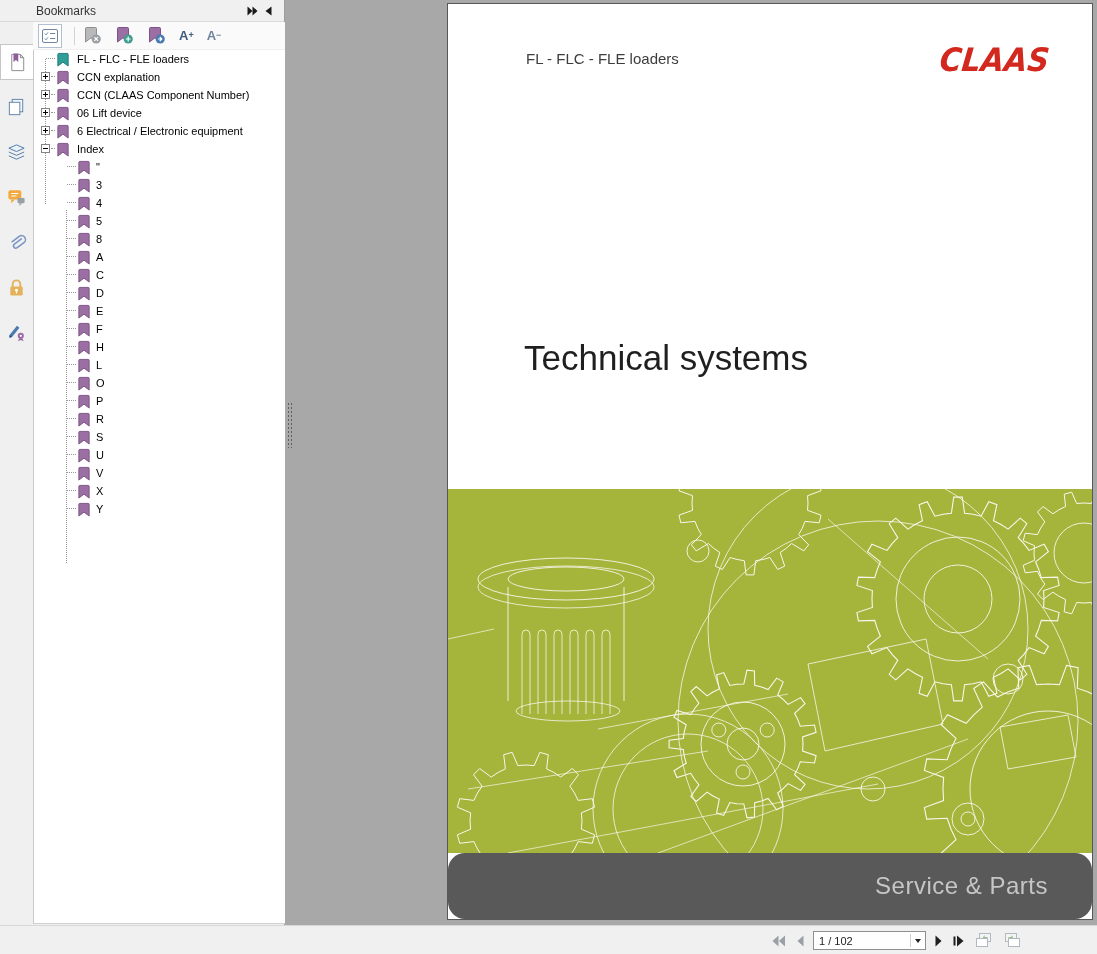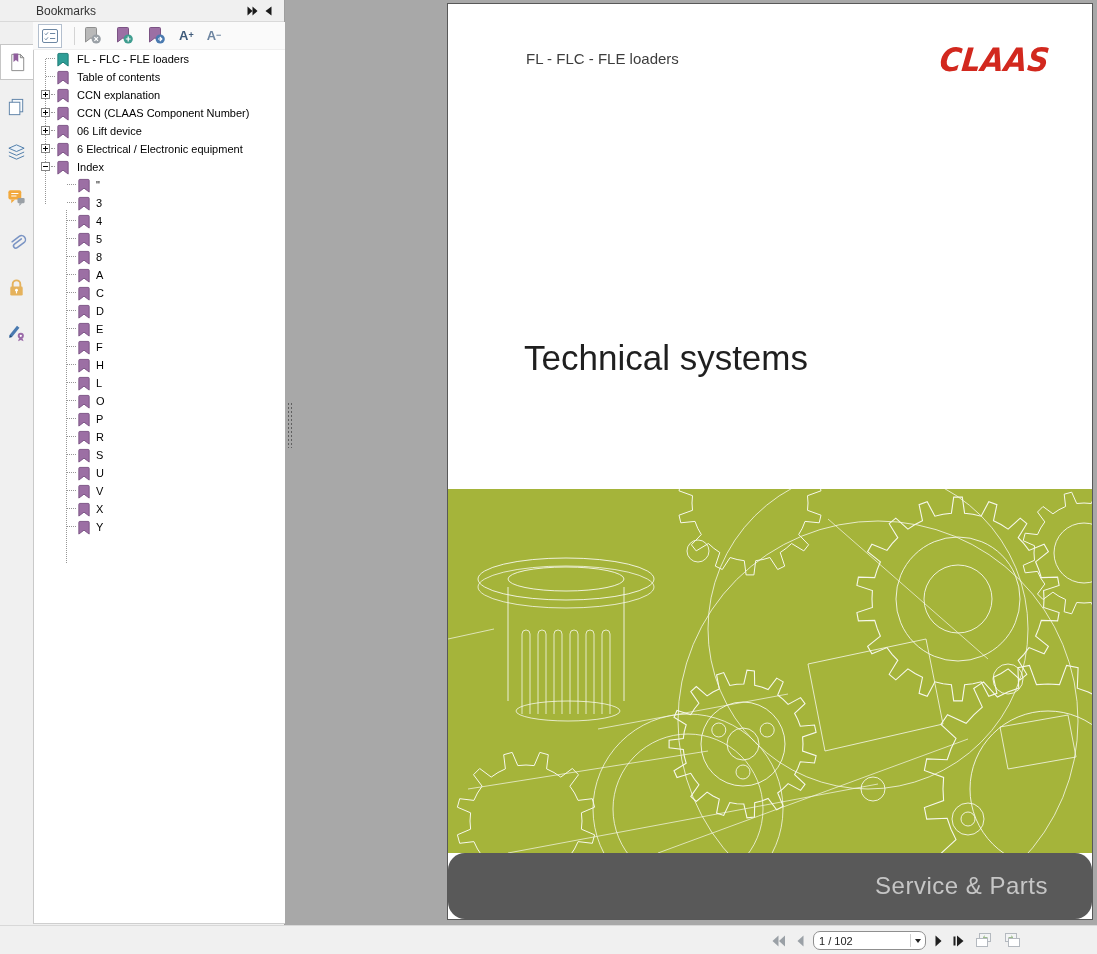--- a/index.html
+++ b/index.html
@@ -57,21 +57,21 @@
   .doc-title{position:absolute;left:76px;top:334px;font-size:35px;color:#1f1f1f;}
   .green-band{position:absolute;left:0;top:485px;width:644px;height:364px;background:#a5b43a;overflow:hidden;}
   .dark-band{position:absolute;left:0;top:849px;width:644px;height:66px;background:#595959;
              display:flex;align-items:center;justify-content:flex-end;padding-right:44px;border-radius:17px;}
   .footer-text{font-size:24px;color:#c6c6c6;letter-spacing:0.5px;}
 
   
   .bottom-bar{position:absolute;left:0;top:925px;width:1097px;height:29px;background:#f0f0f0;border-top:1px solid #d8d8d8;}
   .nav{position:absolute;left:770px;top:0;height:29px;display:flex;align-items:center;gap:8px;}
   .nav-btn{display:flex;align-items:center;justify-content:center;cursor:pointer;}
-  .pager{width:113px;height:19px;background:#fff;border:1px solid #8f8f8f;border-radius:7px;
+  .pager{width:113px;height:19px;background:#fff;border:1px solid #8f8f8f;border-radius:0;
          display:flex;align-items:center;cursor:pointer;}
   .pager-value{flex:1;font-size:11px;color:#222;padding-left:5px;}
   .pager-sep{width:1px;height:13px;background:#d0d0d0;}
   .pager-caret{width:14px;display:flex;align-items:center;justify-content:center;}
   .caret{width:0;height:0;border-left:3.5px solid transparent;border-right:3.5px solid transparent;border-top:4px solid #222;}
 </style>
 </head>
 <body>
 
 <div class="app">
@@ -190,26 +190,20 @@
 
     <div class="tree">
       <div class="tree-inner">
         <div class="vline" style="left:11px;top:9px;height:145px;"></div>
         <div class="vline" style="left:32px;top:160px;height:353px;"></div>
       <div class="tree-row lvl0 no-exp">
             <svg class="flag" width="14" height="15" viewBox="0 0 14 16">
               <path d="M2.5 1.5 h9 a1 1 0 0 1 1 1 V15 l-5.5 -4.2 L1.5 15 V2.5 a1 1 0 0 1 1 -1 z" fill="#2f9e97" stroke="#1f7a74"></path>
             </svg>
             <span class="row-label">FL - FLC - FLE loaders</span>
-          </div>
-          <div class="tree-row lvl0 no-exp">
-            <svg class="flag" width="14" height="15" viewBox="0 0 14 16">
-              <path d="M2.5 1.5 h9 a1 1 0 0 1 1 1 V15 l-5.5 -4.2 L1.5 15 V2.5 a1 1 0 0 1 1 -1 z" fill="#9c6fa4" stroke="#7b5384"></path>
-            </svg>
-            <span class="row-label">Table of contents</span>
           </div>
           <div class="tree-row lvl0 has-exp">
             <span class="expander plus"></span>
             <svg class="flag" width="14" height="15" viewBox="0 0 14 16">
               <path d="M2.5 1.5 h9 a1 1 0 0 1 1 1 V15 l-5.5 -4.2 L1.5 15 V2.5 a1 1 0 0 1 1 -1 z" fill="#9c6fa4" stroke="#7b5384"></path>
             </svg>
             <span class="row-label">CCN explanation</span>
           </div>
           <div class="tree-row lvl0 has-exp">
             <span class="expander plus"></span>

